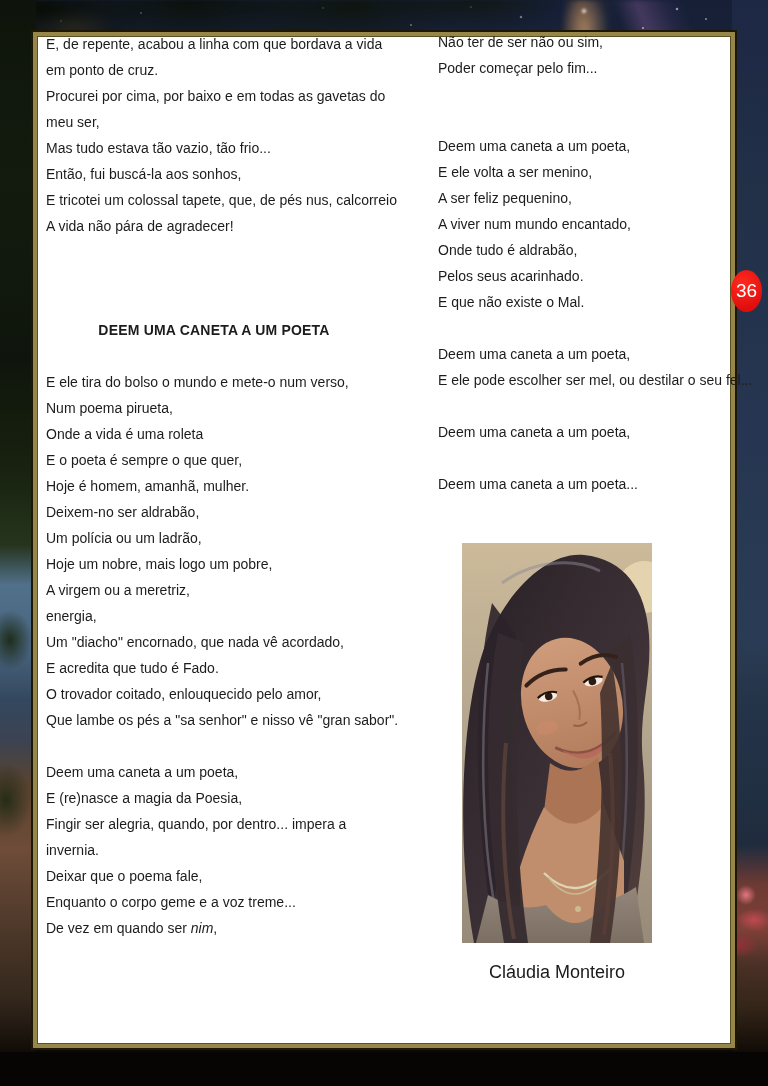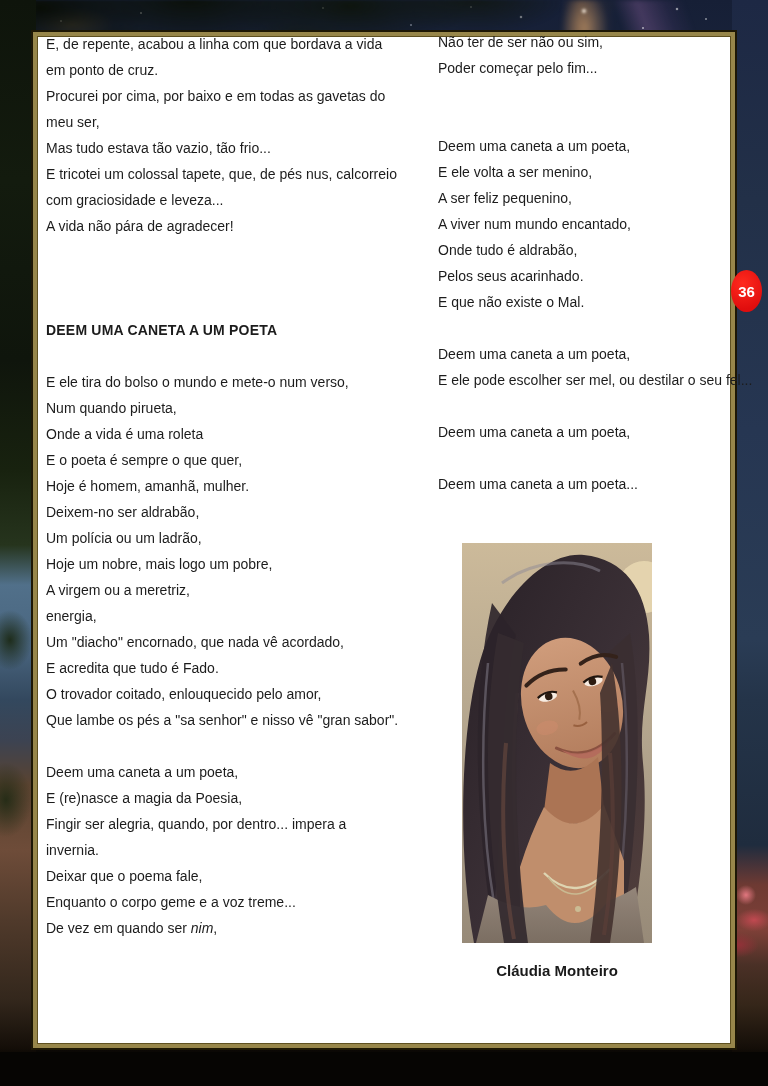--- a/index.html
+++ b/index.html
@@ -48,35 +48,35 @@
         #1f2c3e 845px,#6e3a33 885px,#7e4038 930px,#4a3026 965px,#352619 1005px,#140e08 1048px,#070503 1058px,#070503 100%);}
   .bottom-shadow{position:absolute;left:0;top:1052px;width:768px;height:34px;background:#060503;}
 
   
   .page{position:absolute;left:33px;top:32px;width:702px;height:1016px;box-sizing:border-box;
     background:#ffffff;border:4px solid #97864a;
     box-shadow:0 0 0 2px #1d1704, inset 0 0 0 1px #5e5020;z-index:5;}
 
   .col{position:absolute;z-index:6;color:#1c1c1c;font-size:14px;}
   .col .line{height:26px;line-height:26px;white-space:nowrap;}
-  .col .line.heading{font-weight:bold;letter-spacing:.2px;}
+  .col .line.heading{font-weight:bold;letter-spacing:.2px;text-align:center;}
   .col .line em{font-style:italic;}
   #col-left{left:46px;top:31px;width:336px;}
   #col-right{left:394px;top:29px;width:334px;margin-left:44px;}
 
   
   .photo{position:absolute;left:462px;top:543px;width:190px;height:400px;z-index:6;overflow:hidden;}
   .caption{position:absolute;left:462px;top:962px;width:190px;z-index:6;text-align:center;
-    font-weight:bold;font-size:15px;color:#1a1a1a;}
+    font-weight:normal;font-size:18px;color:#1a1a1a;}
 
   
   .badge{position:absolute;left:731px;top:270px;width:31px;height:42px;border-radius:50%;
     background:radial-gradient(circle at 38% 32%, #ff2a1e, #e00d0d 75%);z-index:10;
     display:flex;align-items:center;justify-content:center;
-    color:#fff;font-weight:bold;font-size:15px;}
+    color:#fff;font-weight:normal;font-size:19px;}
 </style>
 </head>
 <body>
 
 <div id="stage">
 
   <div class="sky"></div>
   <div class="rays"></div>
   <div class="stars"></div>
   <div class="branches-tl"></div>
@@ -85,30 +85,30 @@
   <div class="bottom-shadow"></div>
 
   <div class="page"></div>
 
   <div id="col-left" class="col">
       <div class="line">E, de repente, acabou a linha com que bordava a vida</div>
       <div class="line">em ponto de cruz.</div>
       <div class="line">Procurei por cima, por baixo e em todas as gavetas do</div>
       <div class="line">meu ser,</div>
       <div class="line">Mas tudo estava tão vazio, tão frio...</div>
+      <div class="line">Então, fui buscá-la aos sonhos,</div>
       <div class="line">E tricotei um colossal tapete, que, de pés nus, calcorreio</div>
-      <div class="line">com graciosidade e leveza...</div>
       <div class="line">A vida não pára de agradecer!</div>
       <div class="line">&nbsp;</div>
       <div class="line">&nbsp;</div>
       <div class="line">&nbsp;</div>
       <div class="line heading">DEEM UMA CANETA A UM POETA</div>
       <div class="line">&nbsp;</div>
       <div class="line">E ele tira do bolso o mundo e mete-o num verso,</div>
-      <div class="line">Num quando pirueta,</div>
+      <div class="line">Num poema pirueta,</div>
       <div class="line">Onde a vida é uma roleta</div>
       <div class="line">E o poeta é sempre o que quer,</div>
       <div class="line">Hoje é homem, amanhã, mulher.</div>
       <div class="line">Deixem-no ser aldrabão,</div>
       <div class="line">Um polícia ou um ladrão,</div>
       <div class="line">Hoje um nobre, mais logo um pobre,</div>
       <div class="line">A virgem ou a meretriz,</div>
       <div class="line">energia,</div>
       <div class="line">Um "diacho" encornado, que nada vê acordado,</div>
       <div class="line">E acredita que tudo é Fado.</div>

